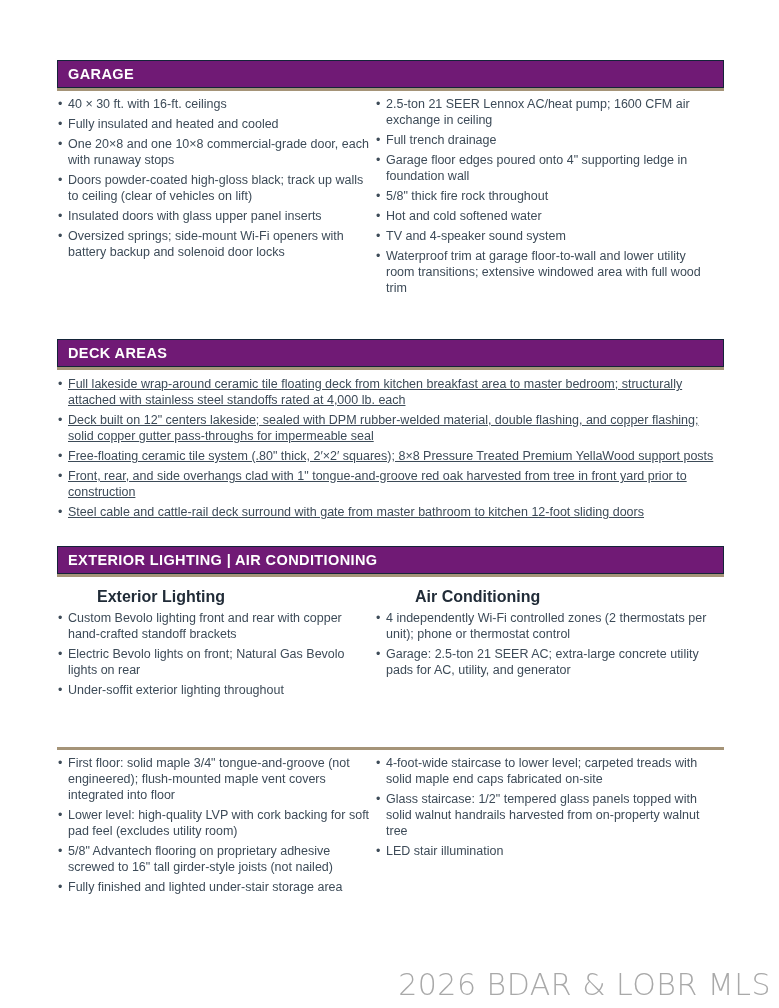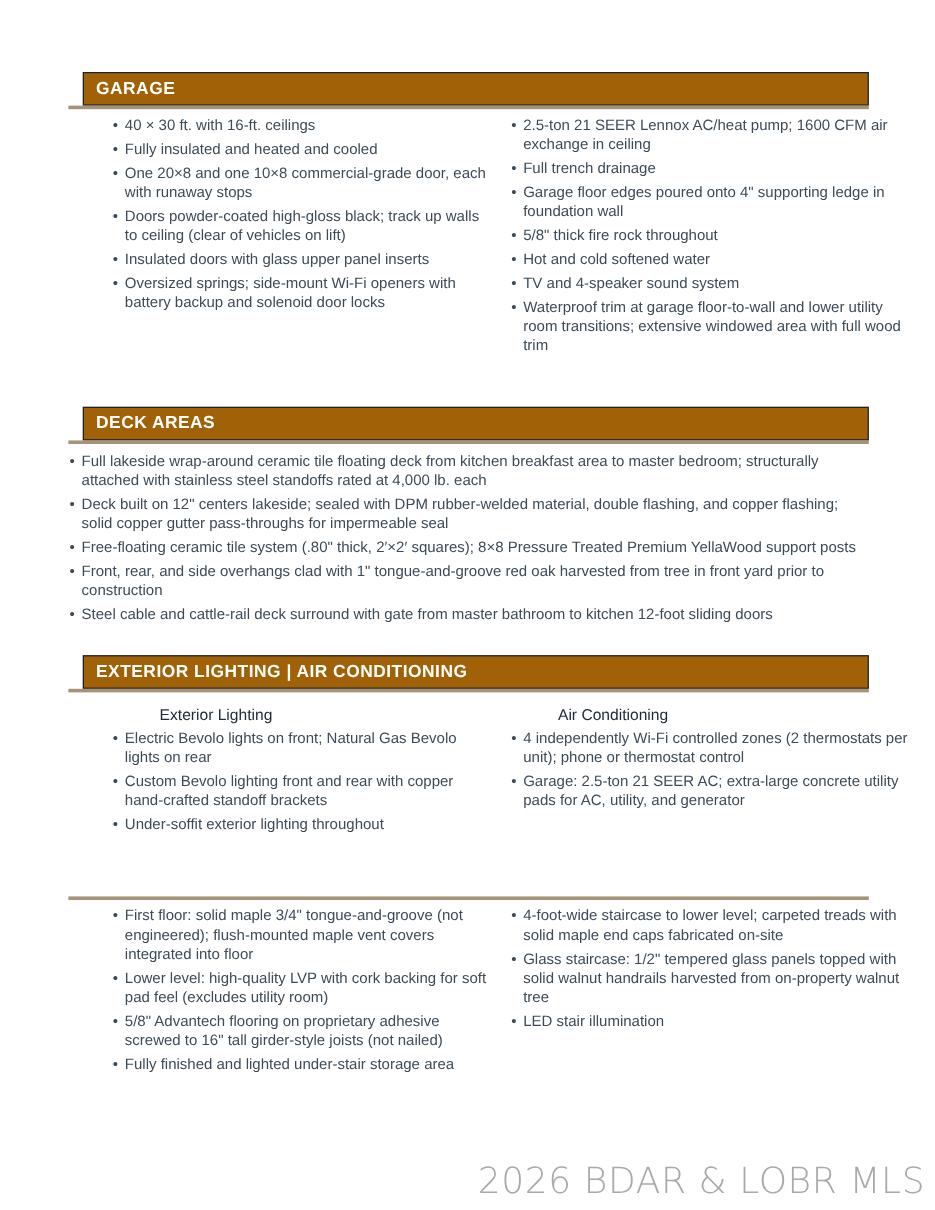--- a/index.html
+++ b/index.html
@@ -7,41 +7,41 @@
     position:relative; width:779px; height:1008px; background:#ffffff;
     font-family:"Liberation Sans", sans-serif; overflow:hidden;
   }
   .content { position:absolute; left:57px; top:60px; width:667px; }
   .sec { position:absolute; left:0; width:667px; }
   .sec-garage { top:0; }
   .sec-deck { top:279px; }
   .sec-ext { top:486px; }
   .sec-floor { top:687px; }
   .bar {
-    box-sizing:border-box; height:28px; background:#a16207;
-    border:1px solid #142438; display:flex; align-items:center; padding:0 10px;margin-left:12px;
+    box-sizing:border-box; height:28px; background:#701a75;
+    border:1px solid #142438; display:flex; align-items:center; padding:0 10px;
   }
   .bar-title {
     color:#ffffff; font-weight:bold; font-size:14.5px; letter-spacing:0.4px;
     white-space:nowrap;
   }
   .rule { height:3px; background:#a59478; }
-  .cols { display:flex; gap:14px; margin-top:5px;margin-left:36px; }
+  .cols { display:flex; margin-top:5px; }
   .col-l { width:318px; flex:0 0 318px; }
   .col-r { width:335px; flex:0 0 335px; }
   ul.list {
     list-style:none; margin:6px 0 0 0; padding:0;
     font-size:12.5px; line-height:16px; color:#3d4b58;
   }
   .cols ul.list { margin-top:0; }
   ul.list li { position:relative; padding-left:11px; margin-bottom:4px; }
   ul.list li::before { content:"\2022"; position:absolute; left:1px; color:#3d4b58; }
-  .deck-list li { margin-bottom:5px; }
+  .deck-list li { margin-bottom:5px;text-decoration:underline; }
   .subhead {
-    font-size:13px; font-weight:normal; color:#212c38; margin:6px 0 4px 0;padding-left:40px;
+    font-size:16px; font-weight:bold; color:#212c38; margin:6px 0 4px 0;padding-left:40px;
   }
   .watermark {
     position:absolute; right:8px; bottom:6px;
     font-family:"DejaVu Sans", sans-serif; font-weight:300;
     font-size:30px; color:#a9a9a9; letter-spacing:0.5px; white-space:nowrap;text-align:center;
   }
 </style>
 </head>
 <body>
 
@@ -90,22 +90,22 @@
 
     <section class="sec sec-ext">
       <div class="bar">
         <span class="bar-title">EXTERIOR LIGHTING | AIR CONDITIONING</span>
       </div>
       <div class="rule"></div>
       <div class="cols">
         <div class="col-l">
           <div class="subhead">Exterior Lighting</div>
           <ul class="list">
+            <li>Custom Bevolo lighting front and rear with copper hand-crafted standoff brackets</li>
             <li>Electric Bevolo lights on front; Natural Gas Bevolo lights on rear</li>
-            <li>Custom Bevolo lighting front and rear with copper hand-crafted standoff brackets</li>
             <li>Under-soffit exterior lighting throughout</li>
           </ul>
         </div>
         <div class="col-r">
           <div class="subhead">Air Conditioning</div>
           <ul class="list">
             <li>4 independently Wi-Fi controlled zones (2 thermostats per unit); phone or thermostat control</li>
             <li>Garage: 2.5-ton 21 SEER AC; extra-large concrete utility pads for AC, utility, and generator</li>
           </ul>
         </div>

